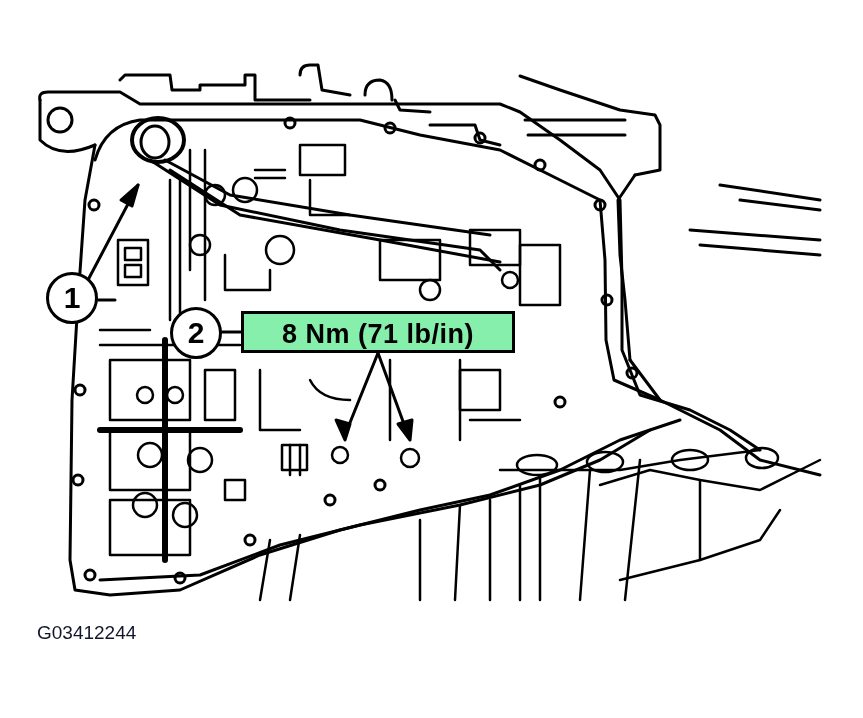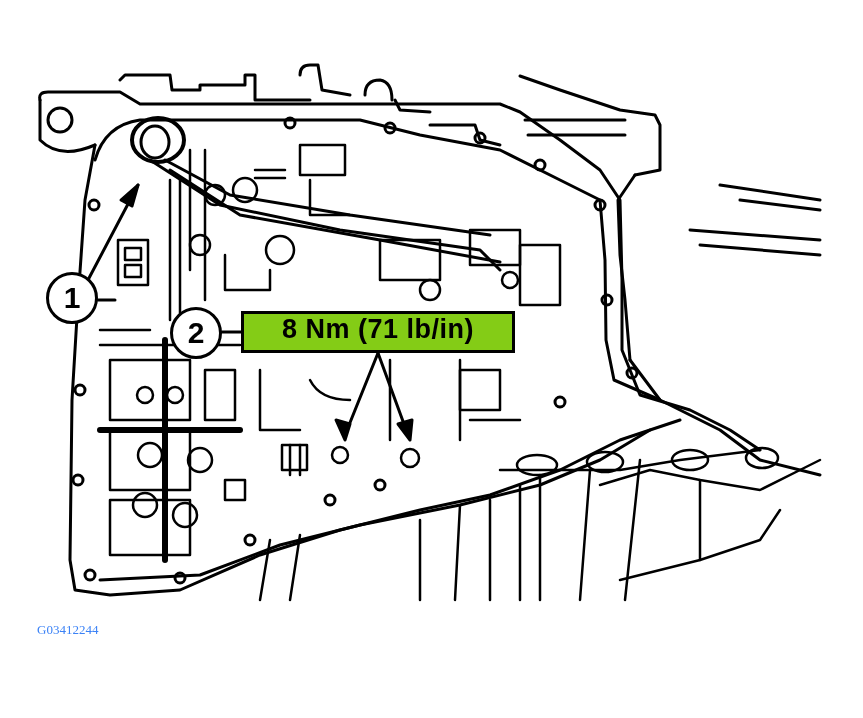--- a/index.html
+++ b/index.html
@@ -9,27 +9,27 @@
   .callout-circle {
     position: absolute; width: 52px; height: 52px; border: 3px solid #000;
     border-radius: 50%; background: #fff; display: flex; align-items: center;
     justify-content: center; font-weight: bold; font-size: 30px; color: #000;
     box-sizing: border-box;
   }
   #callout-1 { left: 46px; top: 272px; }
   #callout-2 { left: 170px; top: 307px; }
   #torque-box {
     position: absolute; left: 241px; top: 311px; width: 274px; height: 42px;
-    border: 3px solid #000; background: #84cc16; box-sizing: border-box;
-    display: flex; align-items: flex-start; justify-content: center;
+    border: 3px solid #000; background: #86efac; box-sizing: border-box;
+    display: flex; align-items: flex-end; justify-content: center;
     font-weight: bold; font-size: 27px; color: #000; letter-spacing: 0.5px;
   }
   #figure-id {
-    position: absolute; left: 37px; top: 622px; font-size: 13px; color: #3b82f6;
-    font-family: Liberation Serif, serif;
+    position: absolute; left: 37px; top: 622px; font-size: 19px; color: #0f172a;
+    font-family: Liberation Sans, sans-serif;
   }
 </style>
 </head>
 <body>
 
 <svg id="drawing" viewBox="0 0 863 718" xmlns="http://www.w3.org/2000/svg" fill="none" stroke="#000" stroke-width="3" stroke-linejoin="round" stroke-linecap="round">
 
   <g>
     <path d="M120 80 L125 75 L170 75 L172 90 L200 90 L200 85 L245 85 L245 75 L255 75 L255 100 L310 100"></path>
     <path d="M300 75 Q300 65 310 65 L318 65 L322 90 L350 95"></path>

